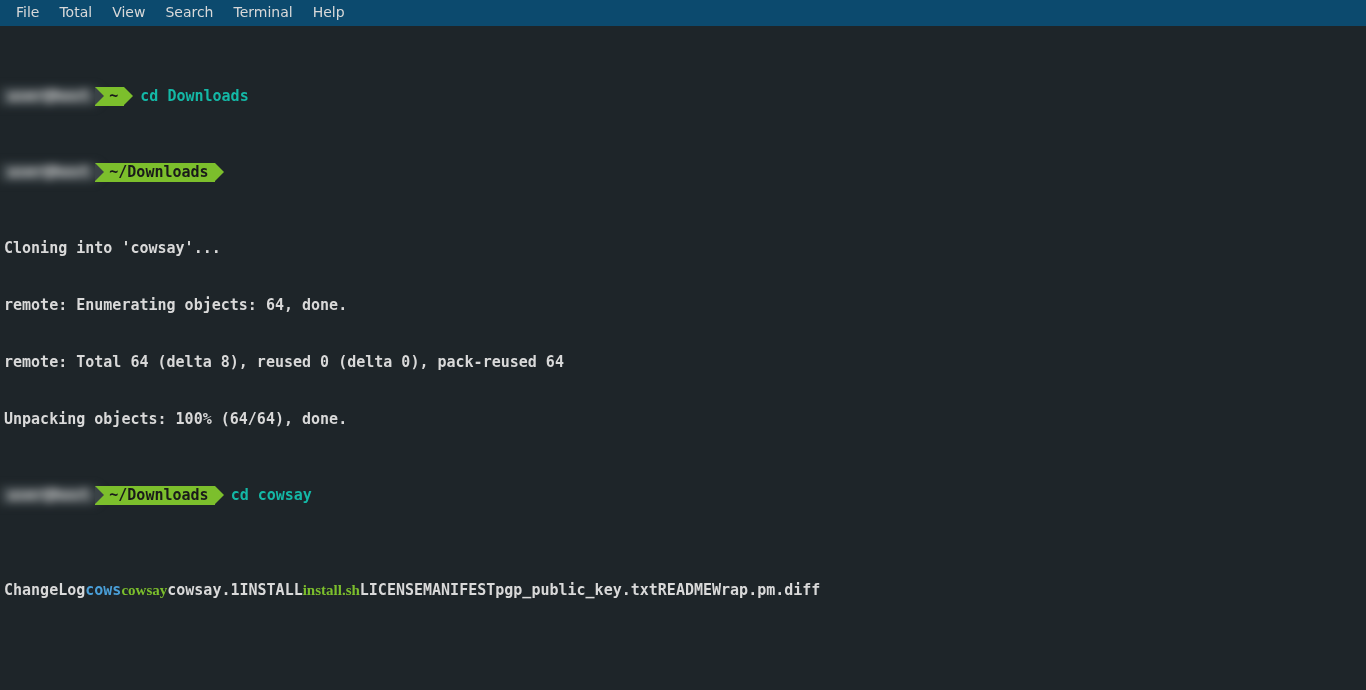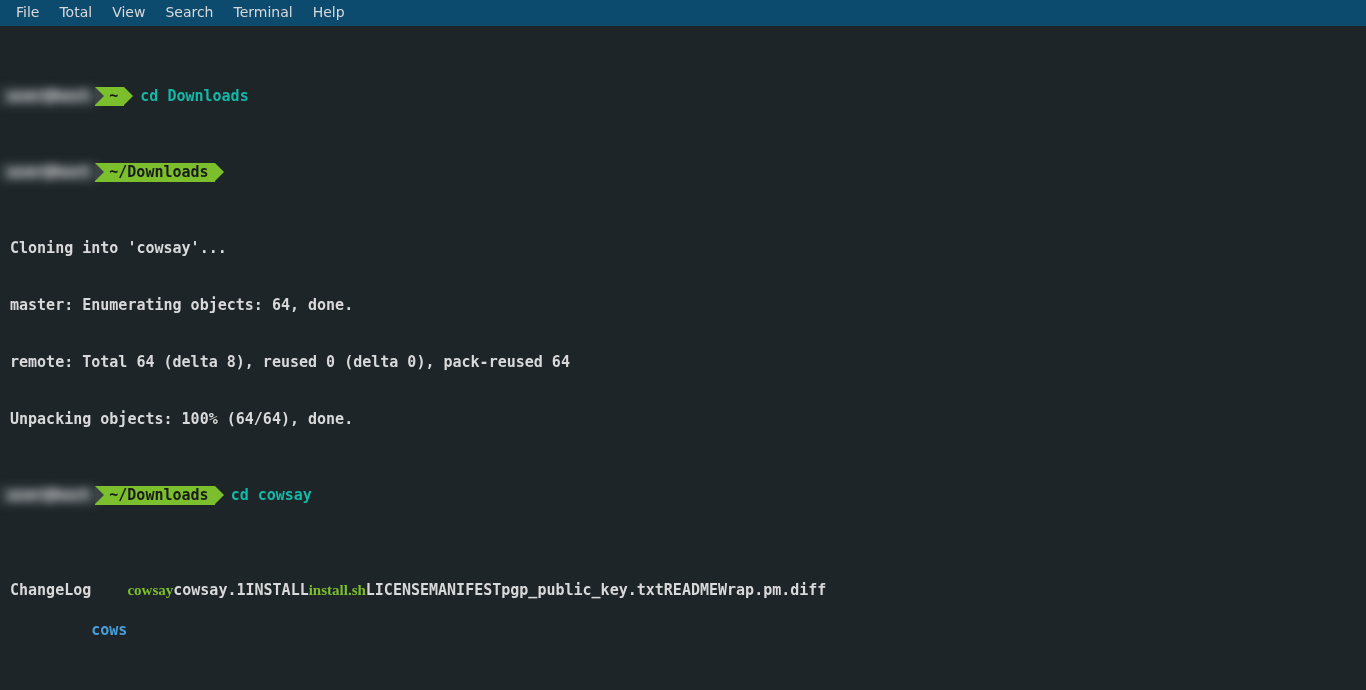--- a/index.html
+++ b/index.html
@@ -51,22 +51,22 @@
     position: absolute; left: 0; top: 0; width: 0; height: 0;
     border-top: 9.5px solid transparent;
     border-bottom: 9.5px solid transparent;
     z-index: 1;
   }
   .seg.path .arrow-in { border-left: 9px solid #3a4246; }
   .seg.branch .arrow-in { border-left: 9px solid #7cbf2c; }
   .seg.path { padding-left: 14px; }
   .seg.branch { padding-left: 14px; }
   .cmd { padding-left: 16px; color: #14b8a6; }
-  .out { padding-left: 10px; color: #d9d9d9; }
-  .ls-dir { color: #4a9fd8; margin-top: 40px; }
+  .out { padding-left: 4px; color: #d9d9d9; }
+  .ls-dir { color: #4a9fd8; }
   .ls-exec { color: #7cbf2c; font-family: Liberation Serif, serif; }
   .branch-icon { margin-right: 4px; }
 </style>
 </head>
 <body>
 
 <div class="menubar">
   <div class="menu-item">File</div>
   <div class="menu-item">Total</div>
   <div class="menu-item">View</div>
@@ -82,21 +82,21 @@
     <span class="seg path"><span class="arrow-in"></span><span>~</span><span class="arrow-right"></span></span>
     <span class="cmd">cd Downloads</span>
   </div>
 
   <div class="line">
     <span class="seg user"><span>user@host</span><span class="arrow-right"></span></span>
     <span class="seg path"><span class="arrow-in"></span><span>~/Downloads</span><span class="arrow-right"></span></span>
   </div>
 
   <div class="line out">Cloning into 'cowsay'...</div>
-  <div class="line out">master: Enumerating objects: 64, done.</div>
+  <div class="line out">remote: Enumerating objects: 64, done.</div>
   <div class="line out">remote: Total 64 (delta 8), reused 0 (delta 0), pack-reused 64</div>
   <div class="line out">Unpacking objects: 100% (64/64), done.</div>
 
   <div class="line">
     <span class="seg user"><span>user@host</span><span class="arrow-right"></span></span>
     <span class="seg path"><span class="arrow-in"></span><span>~/Downloads</span><span class="arrow-right"></span></span>
     <span class="cmd">cd cowsay</span>
   </div>
 
 

